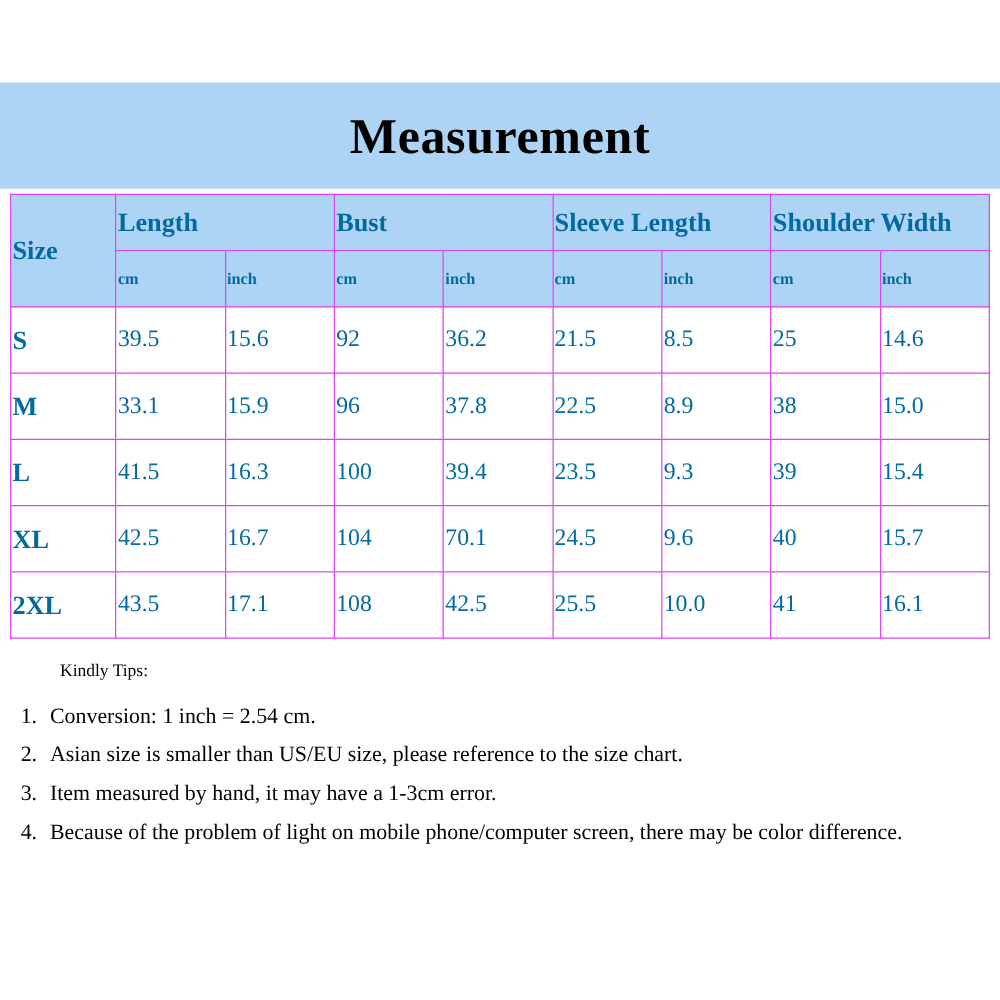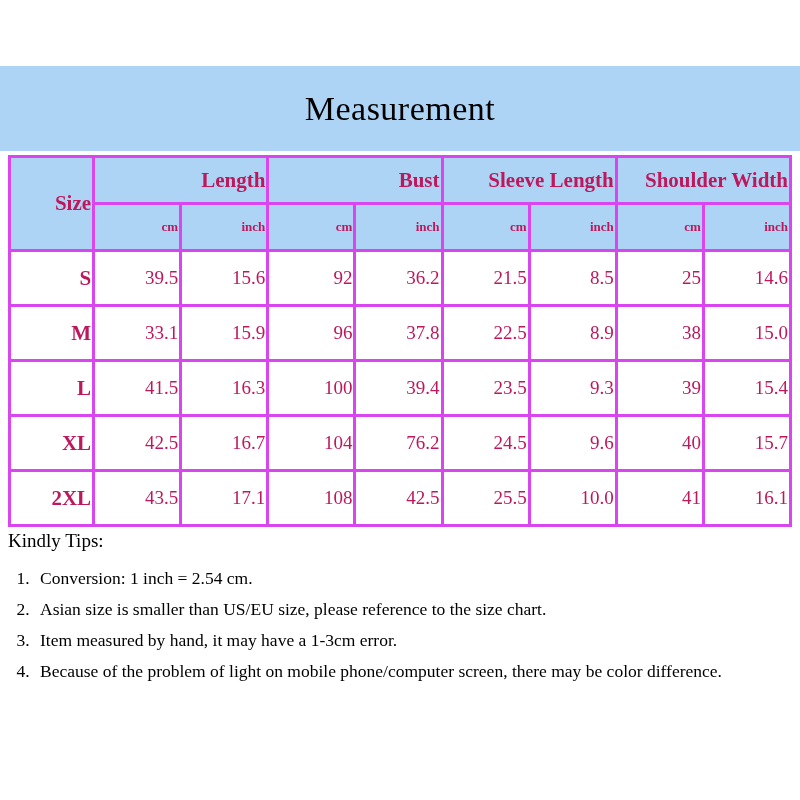--- a/index.html
+++ b/index.html
@@ -26,39 +26,39 @@
     top: 66px;
     width: 800px;
     height: 85px;
     background: #aed4f5;
     display: flex;
     align-items: center;
     justify-content: center;
   }
   .title-text {
     font-family: "Liberation Serif", serif;
-    font-weight: normal;
-    font-size: 34px;
+    font-weight: bold;
+    font-size: 40px;
     letter-spacing: 0.5px;
     color: #000;
   }
   table.measure {
     position: absolute;
     left: 8px;
     top: 155px;
     width: 784px;
     border-collapse: collapse;
     table-layout: fixed;
   }
   table.measure th, table.measure td {
-    border: 3px solid #d946ef;
-    text-align: right;
+    border: 1px solid #d946ef;
+    text-align: left;
     vertical-align: middle;
     font-family: "Liberation Serif", serif;
-    color: #be185d;
+    color: #0369a1;
   }
   table.measure thead th {
     background: #aed4f5;
   }
   th.group-head {
     font-weight: bold;
     font-size: 21px;
     height: 42px;
   }
   th.unit-head {
@@ -86,22 +86,23 @@
   .col-val  { width: 87px; }
 
   .tips {
     position: absolute;
     left: 8px;
     top: 530px;
     width: 780px;
   }
   .tips-title {
     font-family: "Liberation Serif", serif;
-    font-size: 19px;
+    font-size: 14px;
     margin-bottom: 12px;
+    margin-left: 40px;
   }
   ol.tips-list {
     margin: 0;
     padding-left: 26px;
     font-family: Liberation Serif, serif;
     font-size: 17.5px;
     line-height: 1.65;
   }
   ol.tips-list li {
     padding-left: 6px;
@@ -180,21 +181,21 @@
         <td class="val">23.5</td>
         <td class="val">9.3</td>
         <td class="val">39</td>
         <td class="val">15.4</td>
       </tr>
       <tr>
         <td class="size-cell">XL</td>
         <td class="val">42.5</td>
         <td class="val">16.7</td>
         <td class="val">104</td>
-        <td class="val">76.2</td>
+        <td class="val">70.1</td>
         <td class="val">24.5</td>
         <td class="val">9.6</td>
         <td class="val">40</td>
         <td class="val">15.7</td>
       </tr>
       <tr>
         <td class="size-cell">2XL</td>
         <td class="val">43.5</td>
         <td class="val">17.1</td>
         <td class="val">108</td>

